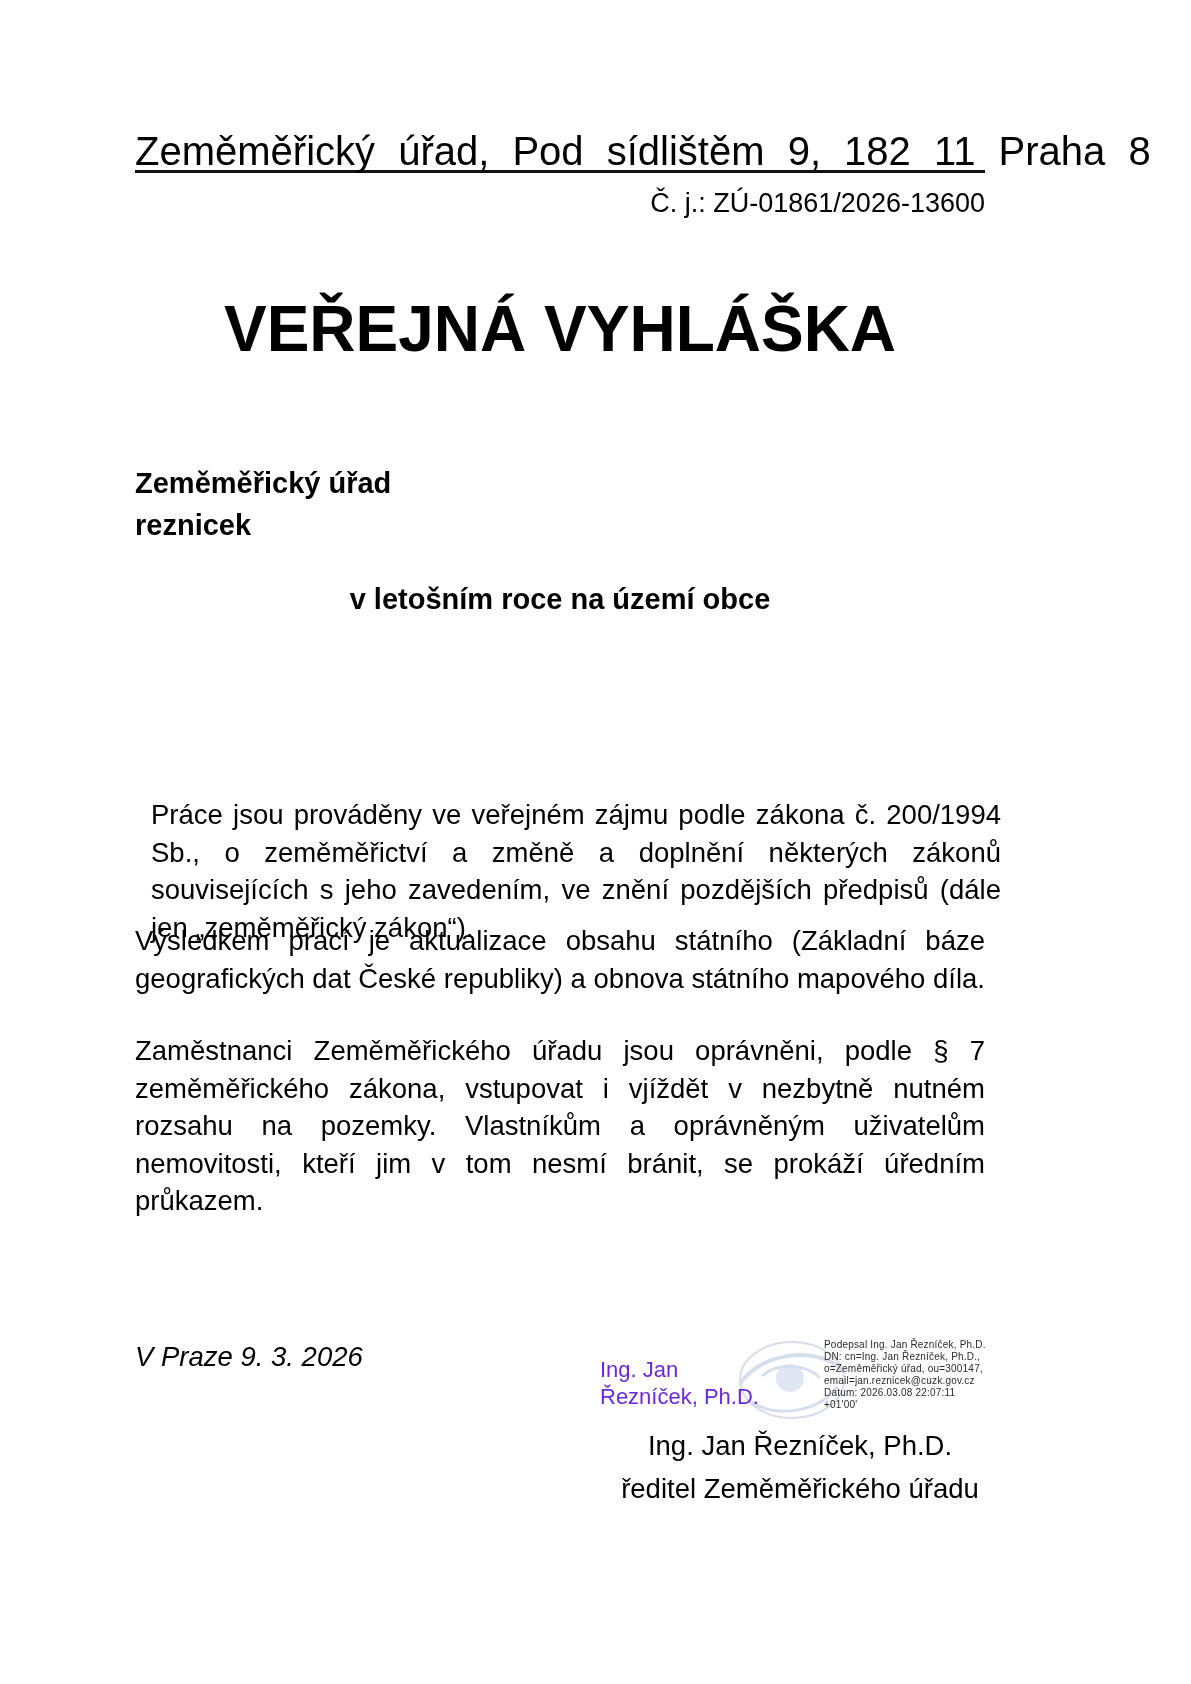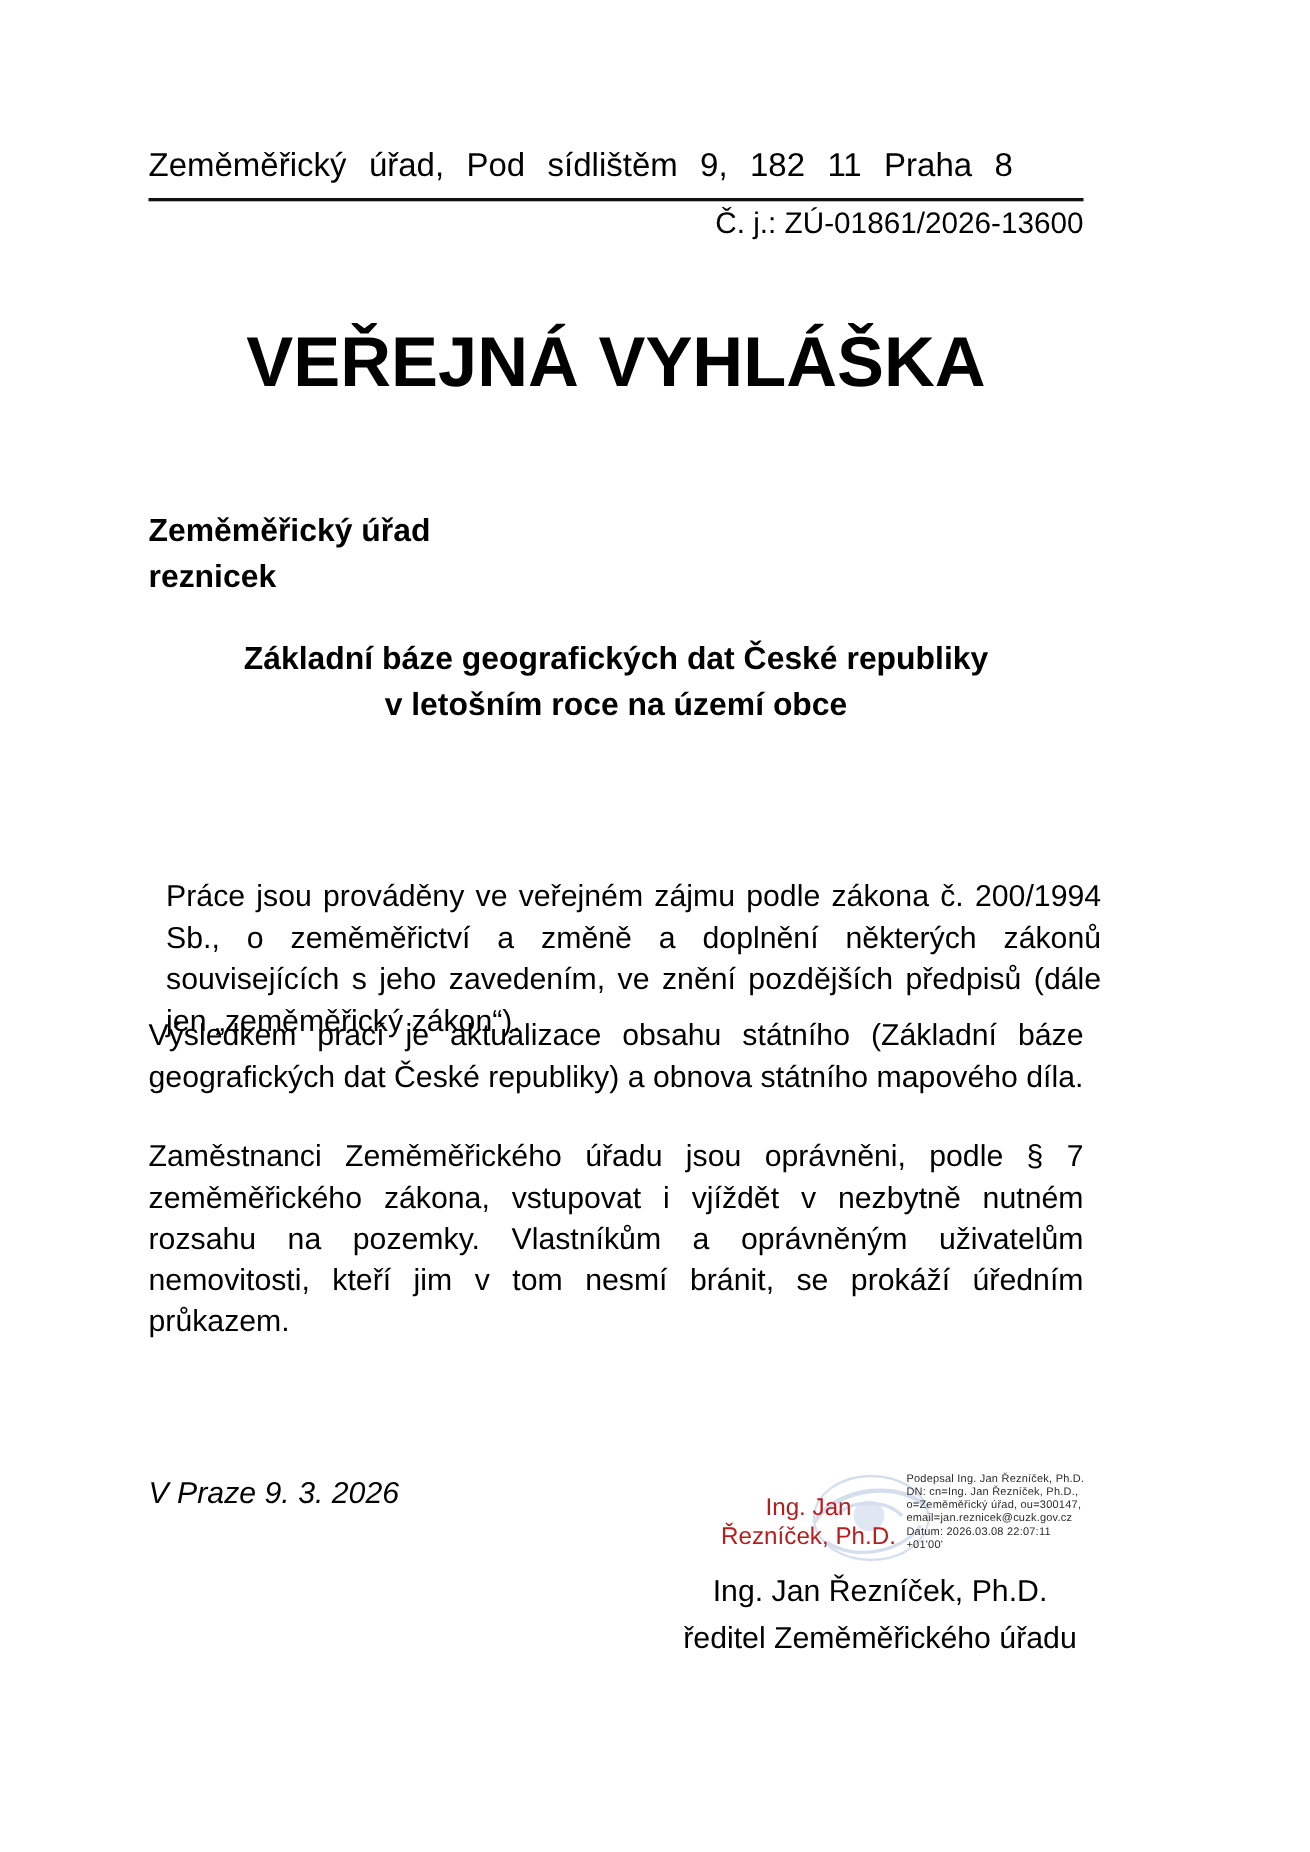--- a/index.html
+++ b/index.html
@@ -16,24 +16,23 @@
     overflow: hidden;
   }
   .content {
     position: absolute;
     left: 135px;
     width: 850px;
   }
   
   .header-line {
     top: 132px;
-    font-size: 30px;
+    font-size: 40px;
     line-height: 38px;
     word-spacing: 12px;
-    padding-bottom: 10px;
     border-bottom: 3px solid #111111;
     white-space: nowrap;
   }
   .ref-number {
     top: 188px;
     text-align: right;
     font-size: 27px;
   }
   
   .doc-title {
@@ -81,24 +80,23 @@
     top: 1332px;
     width: 130px;
     height: 95px;
     opacity: 0.55;
   }
   .sig-big-name {
     position: absolute;
     left: 600px;
     top: 1356px;
     width: 270px;
-    text-align: center;
     font-size: 22px;
     line-height: 27px;
-    color: #b91c1c;
+    color: #6d28d9;
     white-space: nowrap;
   }
   .sig-cert {
     position: absolute;
     left: 824px;
     top: 1339px;
     width: 170px;
     font-size: 10px;
     line-height: 12px;
     color: #2b2b2b;
@@ -125,21 +123,20 @@
 <div class="content ref-number abs">Č. j.: ZÚ-01861/2026-13600</div>
 
 <h1 class="content doc-title abs" style="margin:0;">VEŘEJNÁ VYHLÁŠKA</h1>
 
 <div class="content issuer-block abs">
   <div>Zeměměřický úřad</div>
   <div>reznicek</div>
 </div>
 
 <div class="content subject-block abs">
-  <div>Základní báze geografických dat České republiky</div>
   <div>v letošním roce na území obce</div>
 </div>
 
 <p class="content para para-1 abs" style="margin:16px;">Práce jsou prováděny ve veřejném zájmu podle zákona č. 200/1994 Sb., o zeměměřictví a změně a doplnění některých zákonů souvisejících s jeho zavedením, ve znění pozdějších předpisů (dále jen „zeměměřický zákon“).</p>
 
 <p class="content para para-2 abs" style="margin:0;">Výsledkem prací je aktualizace obsahu státního (Základní báze geografických dat České republiky) a obnova státního mapového díla.</p>
 
 <p class="content para para-3 abs" style="margin:0;">Zaměstnanci Zeměměřického úřadu jsou oprávněni, podle § 7 zeměměřického zákona, vstupovat i vjíždět v nezbytně nutném rozsahu na pozemky. Vlastníkům a oprávněným uživatelům nemovitosti, kteří jim v tom nesmí bránit, se prokáží úředním průkazem.</p>
 
 <div class="content place-date abs">V Praze 9. 3. 2026</div>

